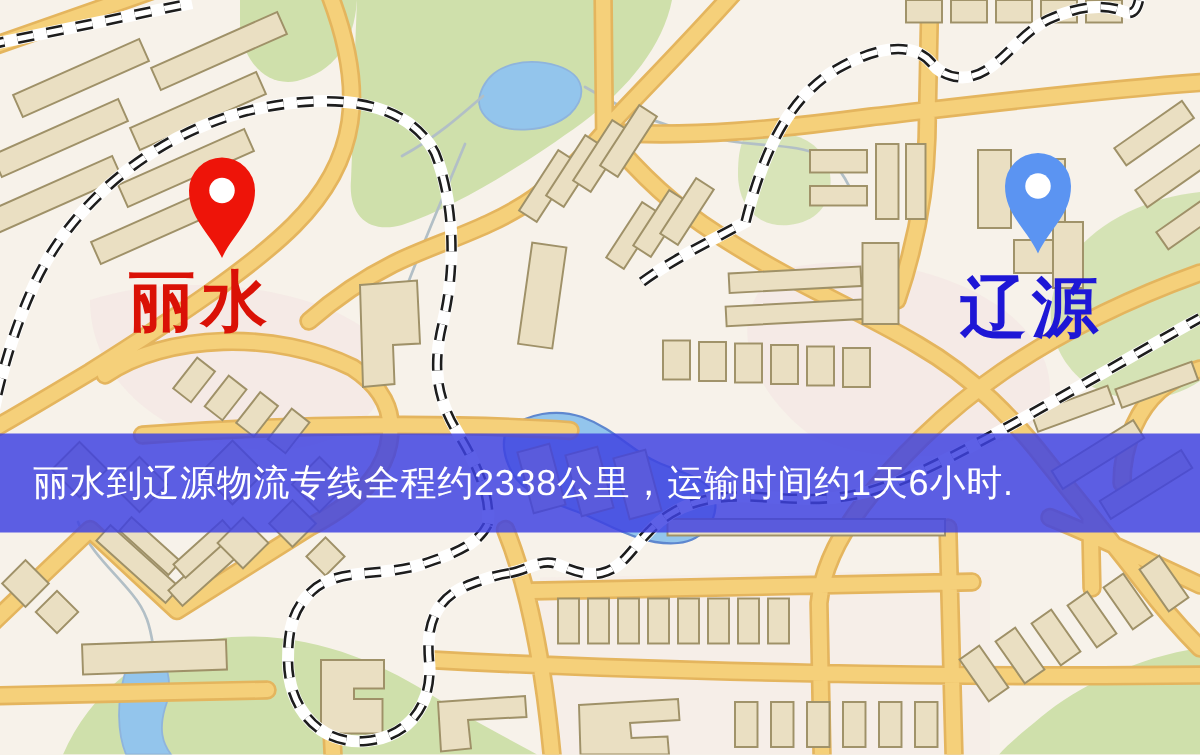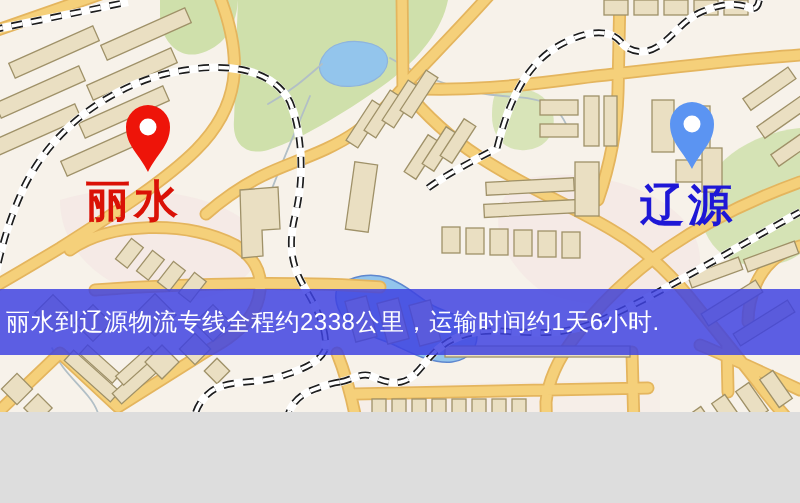--- a/index.html
+++ b/index.html
@@ -1,17 +1,17 @@
 <!DOCTYPE html>
 <html><head>
 <meta charset="utf-8">
 <style>
   html,body{margin:0;padding:0;background:#ddd;}
   .stage{
-    position:relative;width:800px;height:412px;overflow:hidden;
+    position:relative;width:800px;height:503px;overflow:hidden;
     font-family:"Liberation Sans","DejaVu Sans",sans-serif;
   }
   .stage svg{position:absolute;inset:0;display:block;}
   
   .road-casing{fill:none;stroke-width:13;stroke-linecap:round;stroke-linejoin:round;}
   .road-fill{fill:none;stroke-width:9.5;stroke-linecap:round;stroke-linejoin:round;}
   
   .rail-bed{fill:none;stroke:#ffffff;stroke-width:8;stroke-linecap:butt;}
   .rail-dash{fill:none;stroke-width:7;stroke-dasharray:11 9;}
   .rail-dash-inner{fill:none;stroke-width:3.6;stroke-dasharray:11 9;}
@@ -25,21 +25,21 @@
   
   .city-label{font-weight:bold;font-size:44px;letter-spacing:4px;}
   
   .banner{
     position:absolute;left:0;top:289px;width:100%;height:66px;
     background:rgba(62,66,225,0.84);
     display:flex;align-items:center;
   }
   .banner-text{
     color:#ffffff;font-size:24px;letter-spacing:0.5px;
-    padding-left:6px;white-space:nowrap;
+    padding-left:22px;white-space:nowrap;
   }
 </style>
 </head>
 <body>
 
 <div class="stage">
   <svg width="800" height="503" viewBox="0 0 800 503">
     <defs>
       <path id="pin" d="M0,0 C-8,-17 -22,-26 -22,-45 A22,22 0 1 1 22,-45 C22,-26 8,-17 0,0 Z"></path>
       <path id="roadNet" d="

